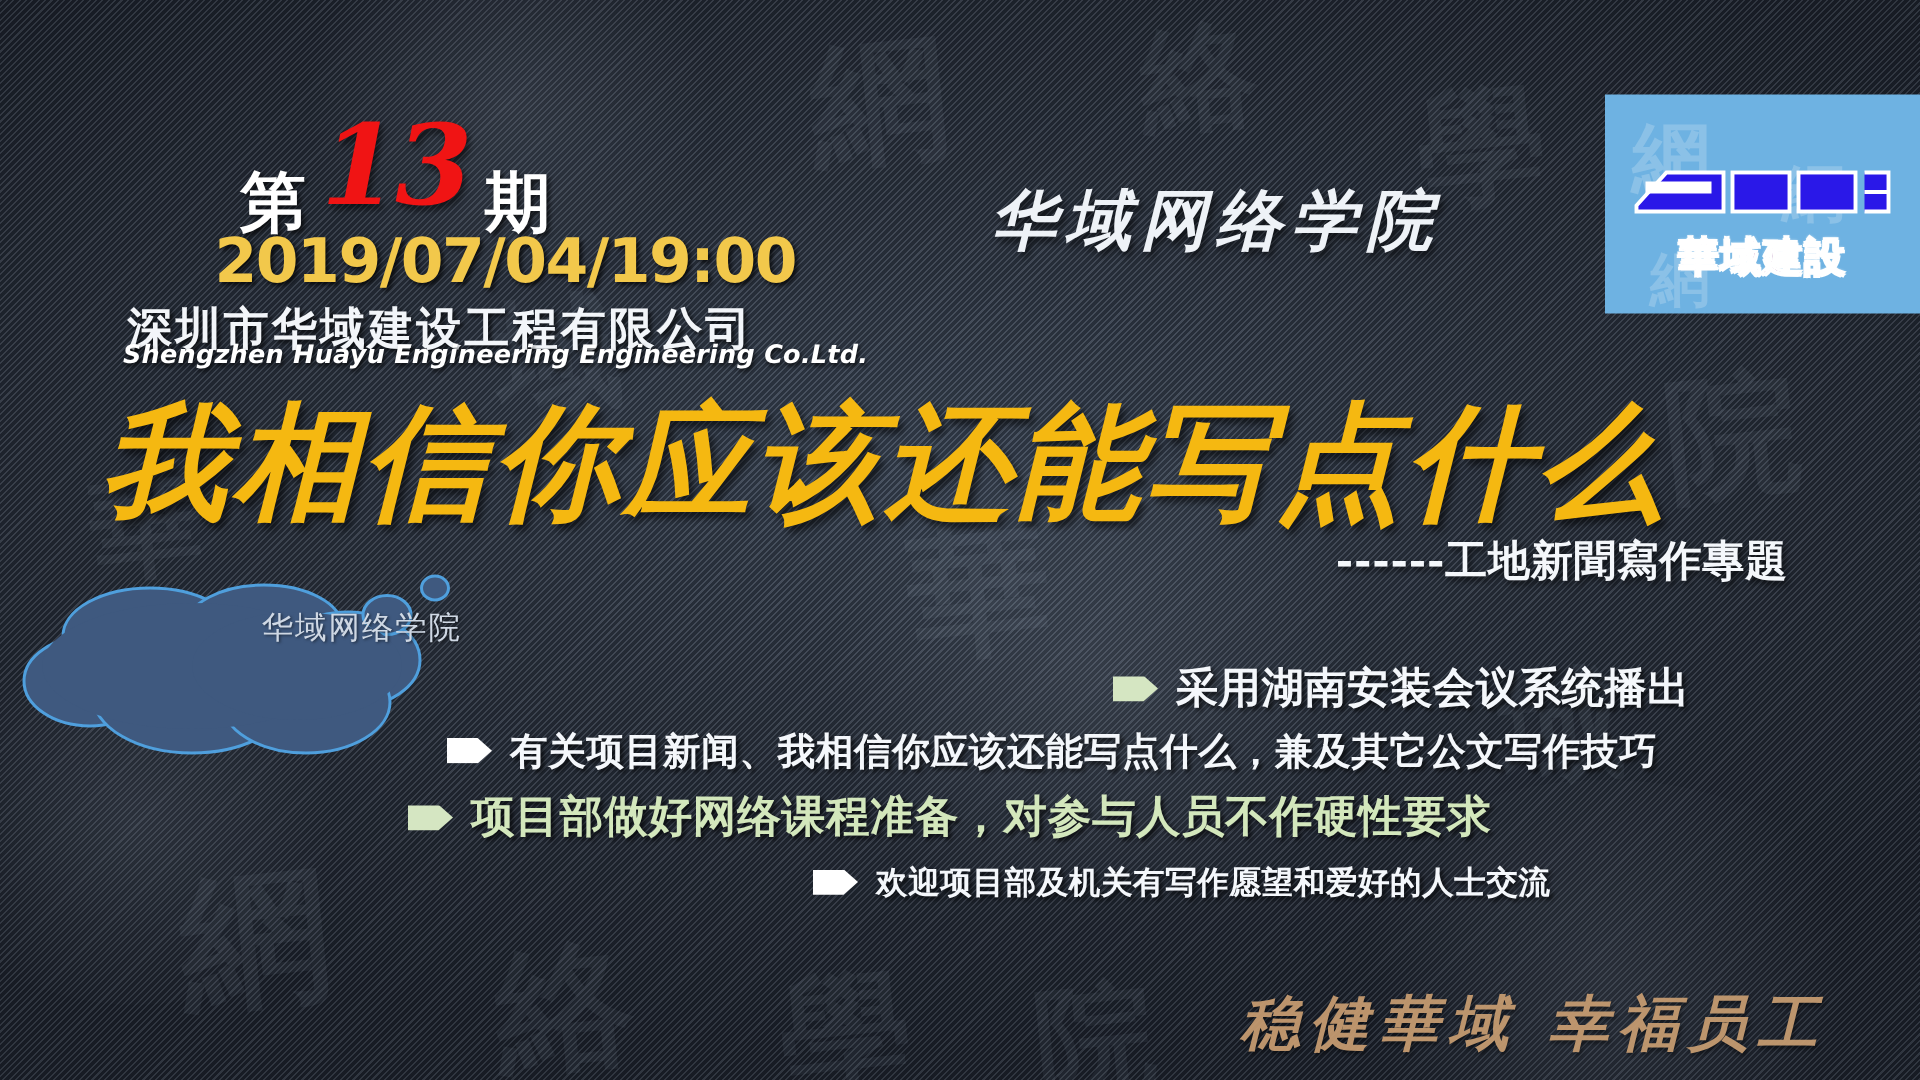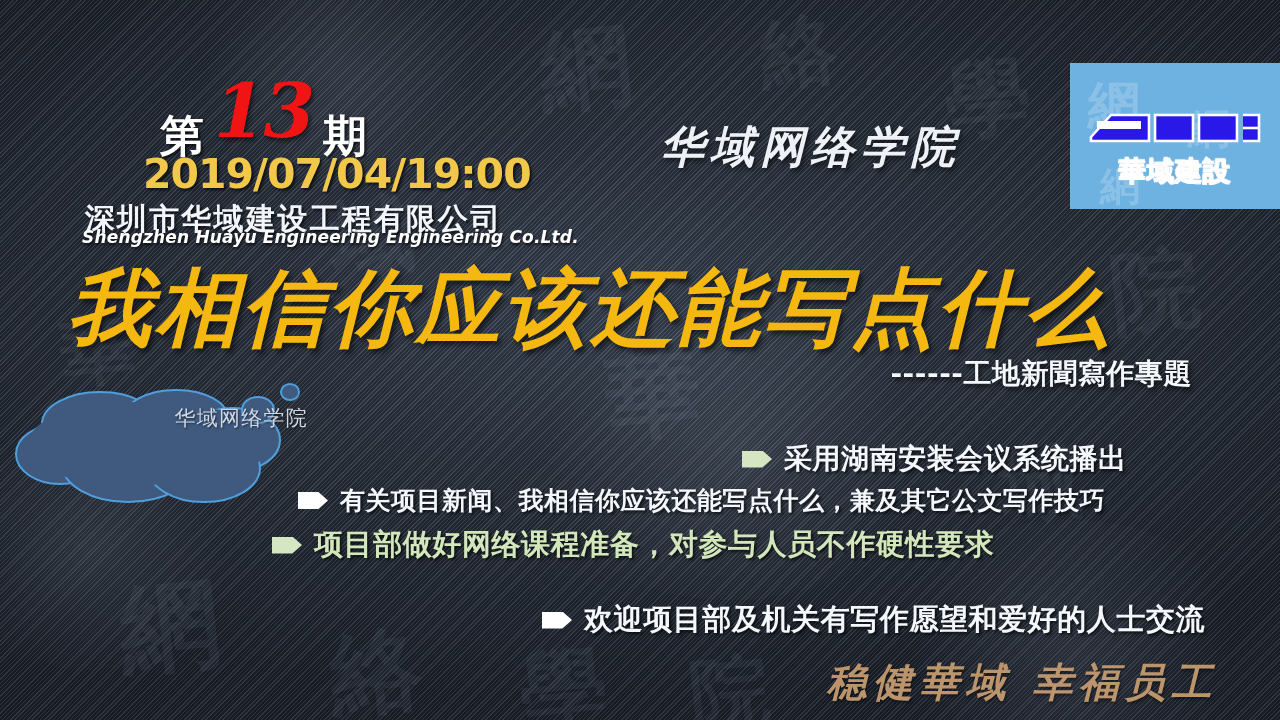--- a/index.html
+++ b/index.html
@@ -134,22 +134,22 @@
   }
   .b1{left:742px;top:440px;font-size:28px;color:#f4f7fb;
       text-shadow:2px 2px 3px rgba(0,0,0,.7);}
   .b1 .tag{background:#d5e6c2;}
   .b2{left:298px;top:484px;font-size:25px;color:#f4f7fb;
       text-shadow:2px 2px 3px rgba(0,0,0,.7);}
   .b2 .tag{background:#ffffff;}
   .b3{left:272px;top:525px;font-size:29px;color:#d3e7bc;
       text-shadow:2px 2px 3px rgba(0,0,0,.7);}
   .b3 .tag{background:#d5e6c2;}
-  .b4{left:542px;top:574px;font-size:29px;color:#f4f7fb;
-      text-shadow:2px 2px 3px rgba(0,0,0,.7);margin-top:26px;}
+  .b4{left:542px;top:574px;font-size:21px;color:#f4f7fb;
+      text-shadow:2px 2px 3px rgba(0,0,0,.7);}
   .b4 .tag{background:#ffffff;}
 
   
   .slogan{
     position:absolute;right:62px;bottom:10px;
     font-family:"DejaVu Serif","Liberation Serif",serif;
     font-style:italic;font-weight:700;font-size:40px;
     color:#c99e72;letter-spacing:.16em;opacity:.92;
     text-shadow:1px 2px 3px rgba(0,0,0,.5);
   }

